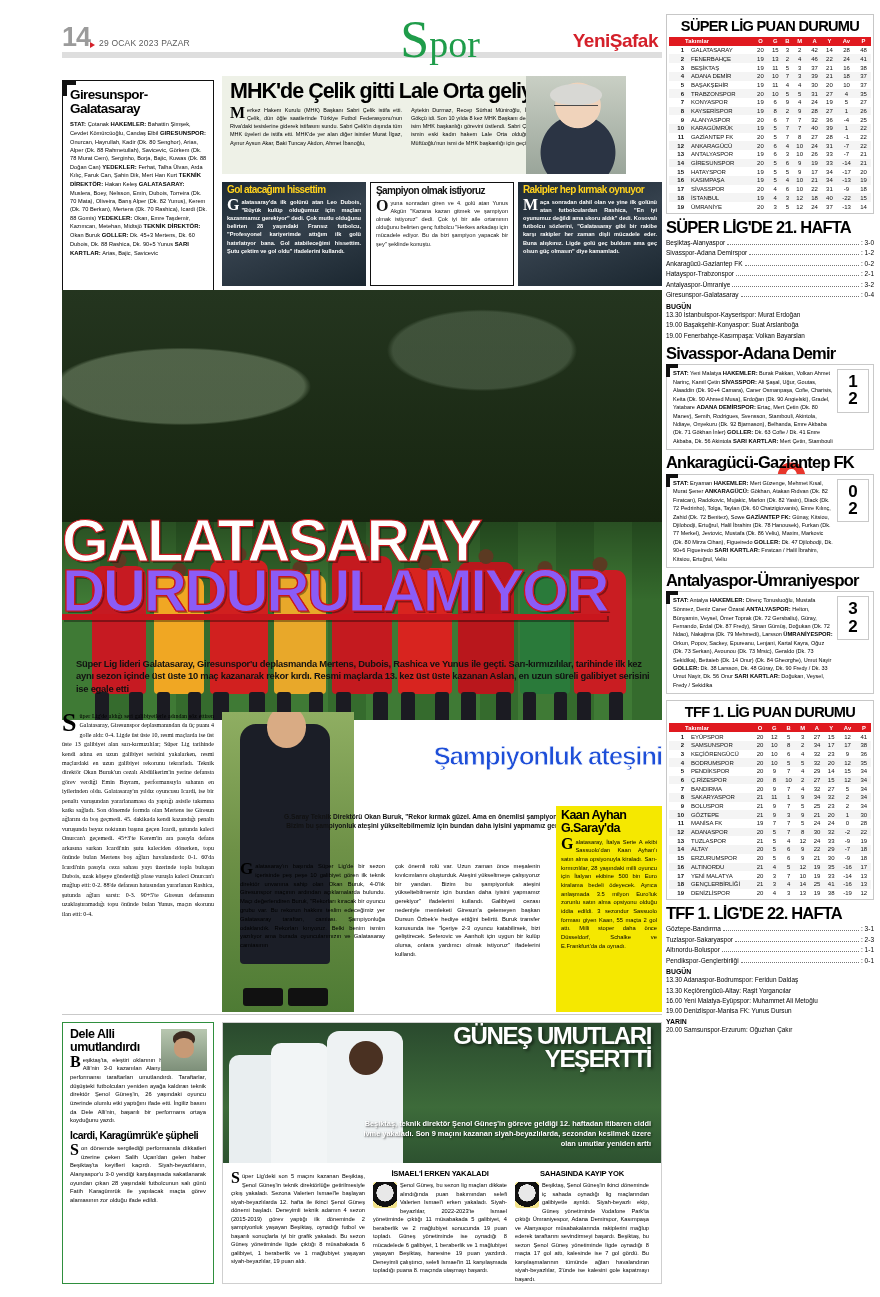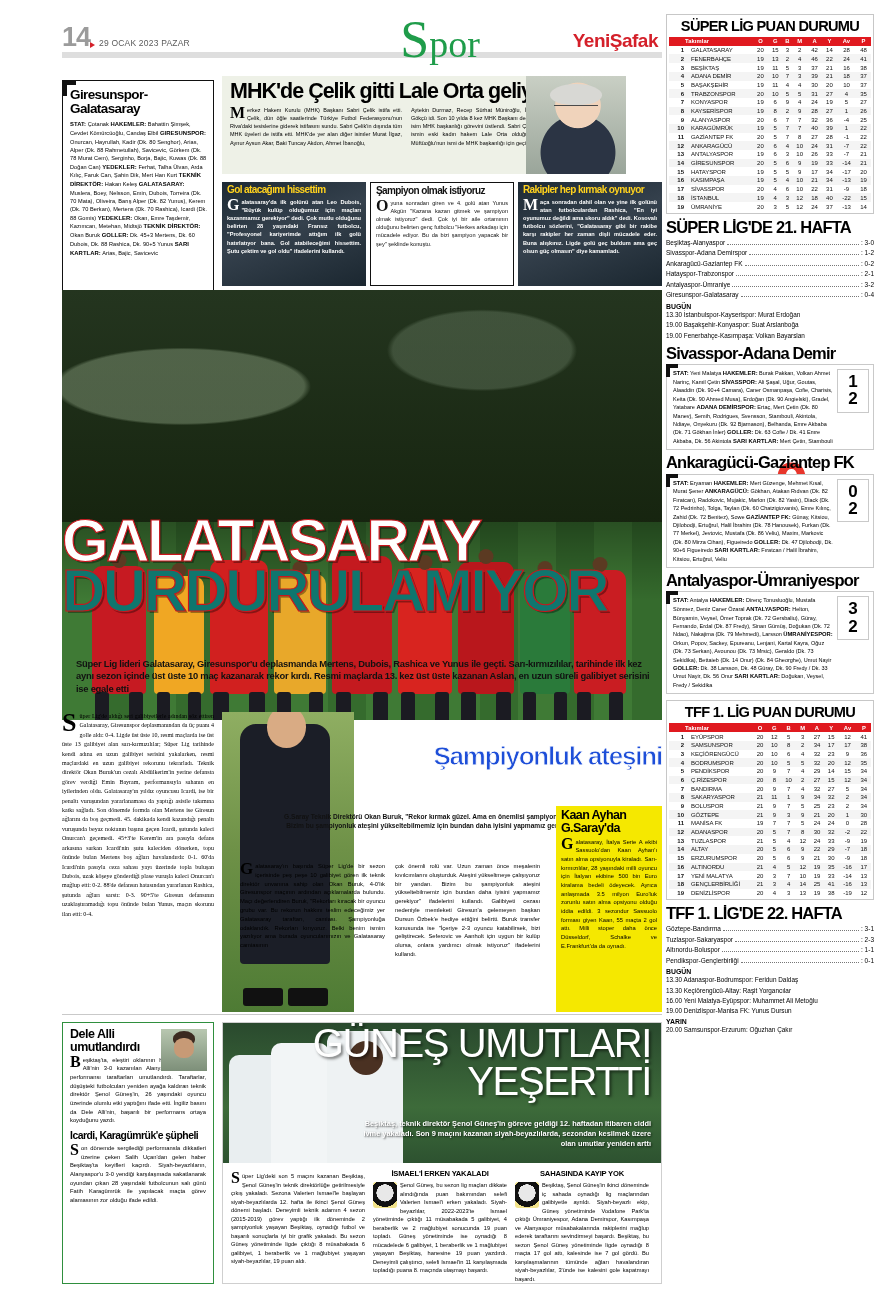--- a/index.html
+++ b/index.html
@@ -74,22 +74,22 @@
       radial-gradient(ellipse at 70% 25%, rgba(100,120,95,.45) 0 15%, rgba(0,0,0,0) 16%),
       linear-gradient(#24351f,#16240f);}
   .pl{position:absolute;bottom:6%;border-radius:10px 10px 4px 4px;}
   .pl i{position:absolute;left:50%;transform:translateX(-50%);top:-13px;width:15px;height:15px;border-radius:50%;background:#5b3a22;}
   .pl u{position:absolute;left:6%;bottom:-38px;width:26%;height:40px;background:#1b1b22;border-radius:3px;}
   .pl s{position:absolute;right:6%;bottom:-38px;width:26%;height:40px;background:#1b1b22;border-radius:3px;}
 
   .headline{position:absolute;left:62px;top:516px;width:600px;}
   .headline .l1{font-size:60px;font-weight:bold;color:#fff;letter-spacing:-2.5px;line-height:.84;
     -webkit-text-stroke:1.2px #c9161d;text-shadow:2px 2px 0 rgba(0,0,0,.35);}
-  .headline .l2{font-size:60px;font-weight:bold;color:#0f766e;letter-spacing:-2.5px;line-height:.84;
-    -webkit-text-stroke:1.2px #c9161d;text-shadow:2px 2px 0 rgba(0,0,0,.35);}
+  .headline .l2{font-size:60px;font-weight:bold;color:#8b5cf6;letter-spacing:-2.5px;line-height:.84;
+    -webkit-text-stroke:1.2px #c9161d;text-shadow:2px 2px 0 rgba(0,0,0,.35);text-decoration:underline;}
   .score{position:absolute;right:62px;top:460px;width:56px;text-align:center;}
   .score .a{font-size:62px;font-weight:bold;color:#e8352b;line-height:.78;letter-spacing:-3px;}
   .score .b{font-size:62px;font-weight:bold;color:#f5d522;line-height:.78;letter-spacing:-3px;}
 
   .spot{position:absolute;left:62px;top:640px;width:600px;padding:6px 2px 0;}
   .spot p{margin:12px;font-size:9.4px;font-weight:bold;line-height:1.32;letter-spacing:-.25px;color:#111;}
 
   
   .maincol{position:absolute;left:62px;top:712px;width:152px;height:300px;overflow:hidden;}
   .maincol p{margin:0;font-size:6.0px;line-height:1.57;text-align:justify;font-family:"Liberation Serif",serif;}
@@ -130,21 +130,21 @@
   .dele .dc{float:left;font-size:16px;line-height:.8;font-weight:bold;padding-right:2px;font-family:"Liberation Serif",serif;}
   .dele h4{margin:6px 0 2px;font-size:10.4px;font-weight:bold;letter-spacing:-.5px;line-height:1.05;}
 
   
   .gunes{position:absolute;left:222px;top:1022px;width:440px;height:262px;border:1px solid #cfcfcf;box-sizing:border-box;overflow:hidden;background:#fff;}
   .gunes-photo{position:absolute;left:0;top:0;width:440px;height:140px;background:linear-gradient(#2a4a2e,#3d6b3a 60%,#2d5230);}
   .gunes-photo .p1{position:absolute;left:6px;bottom:0;width:54px;height:108px;background:#e9eef0;border-radius:10px 10px 0 0;}
   .gunes-photo .p2{position:absolute;left:48px;bottom:0;width:58px;height:120px;background:#f2f5f6;border-radius:10px 10px 0 0;}
   .gunes-photo .p3{position:absolute;left:104px;bottom:0;width:76px;height:132px;background:#eef2f3;border-radius:12px 12px 0 0;}
   .gunes-photo .hd{position:absolute;left:126px;top:18px;width:34px;height:34px;border-radius:50%;background:#4a3122;}
-  .gunes h2{position:absolute;right:10px;top:2px;margin:0;font-size:40px;font-weight:normal;color:#fff;letter-spacing:-1.4px;line-height:.94;text-align:right;text-shadow:2px 2px 3px rgba(0,0,0,.5);}
+  .gunes h2{position:absolute;right:10px;top:2px;margin:0;font-size:24px;font-weight:bold;color:#fff;letter-spacing:-1.4px;line-height:.94;text-align:right;text-shadow:2px 2px 3px rgba(0,0,0,.5);}
   .gunes .gsub{position:absolute;right:10px;top:96px;width:300px;text-align:right;font-size:7.4px;font-weight:bold;color:#fff;line-height:1.35;text-shadow:1px 1px 2px rgba(0,0,0,.7);}
   .gcols{position:absolute;left:0;top:146px;width:440px;display:flex;gap:8px;padding:0 8px;box-sizing:border-box;}
   .gcols .gc{width:134px;}
   .gcols .gc h5{margin:0 0 3px;font-size:7.6px;font-weight:bold;text-align:center;letter-spacing:-.2px;}
   .gcols .gc p{margin:0;font-size:5.7px;line-height:1.5;text-align:justify;}
   .gcols .gc .dc{float:left;font-size:16px;line-height:.8;font-weight:bold;padding-right:2px;font-family:"Liberation Serif",serif;}
   .crest{float:left;width:24px;height:26px;margin:1px 3px 1px 0;border-radius:3px;
     background:radial-gradient(circle at 50% 42%, #e8e8e8 0 44%, #111 45% 72%, #f2e38a 73%);}
 
   

